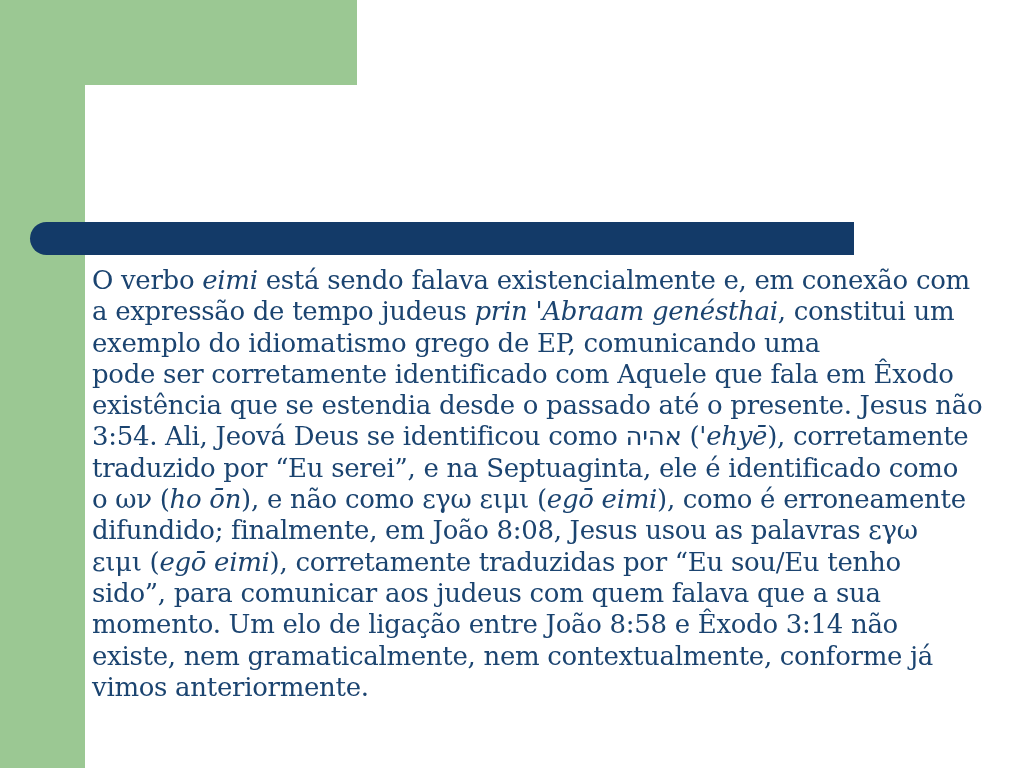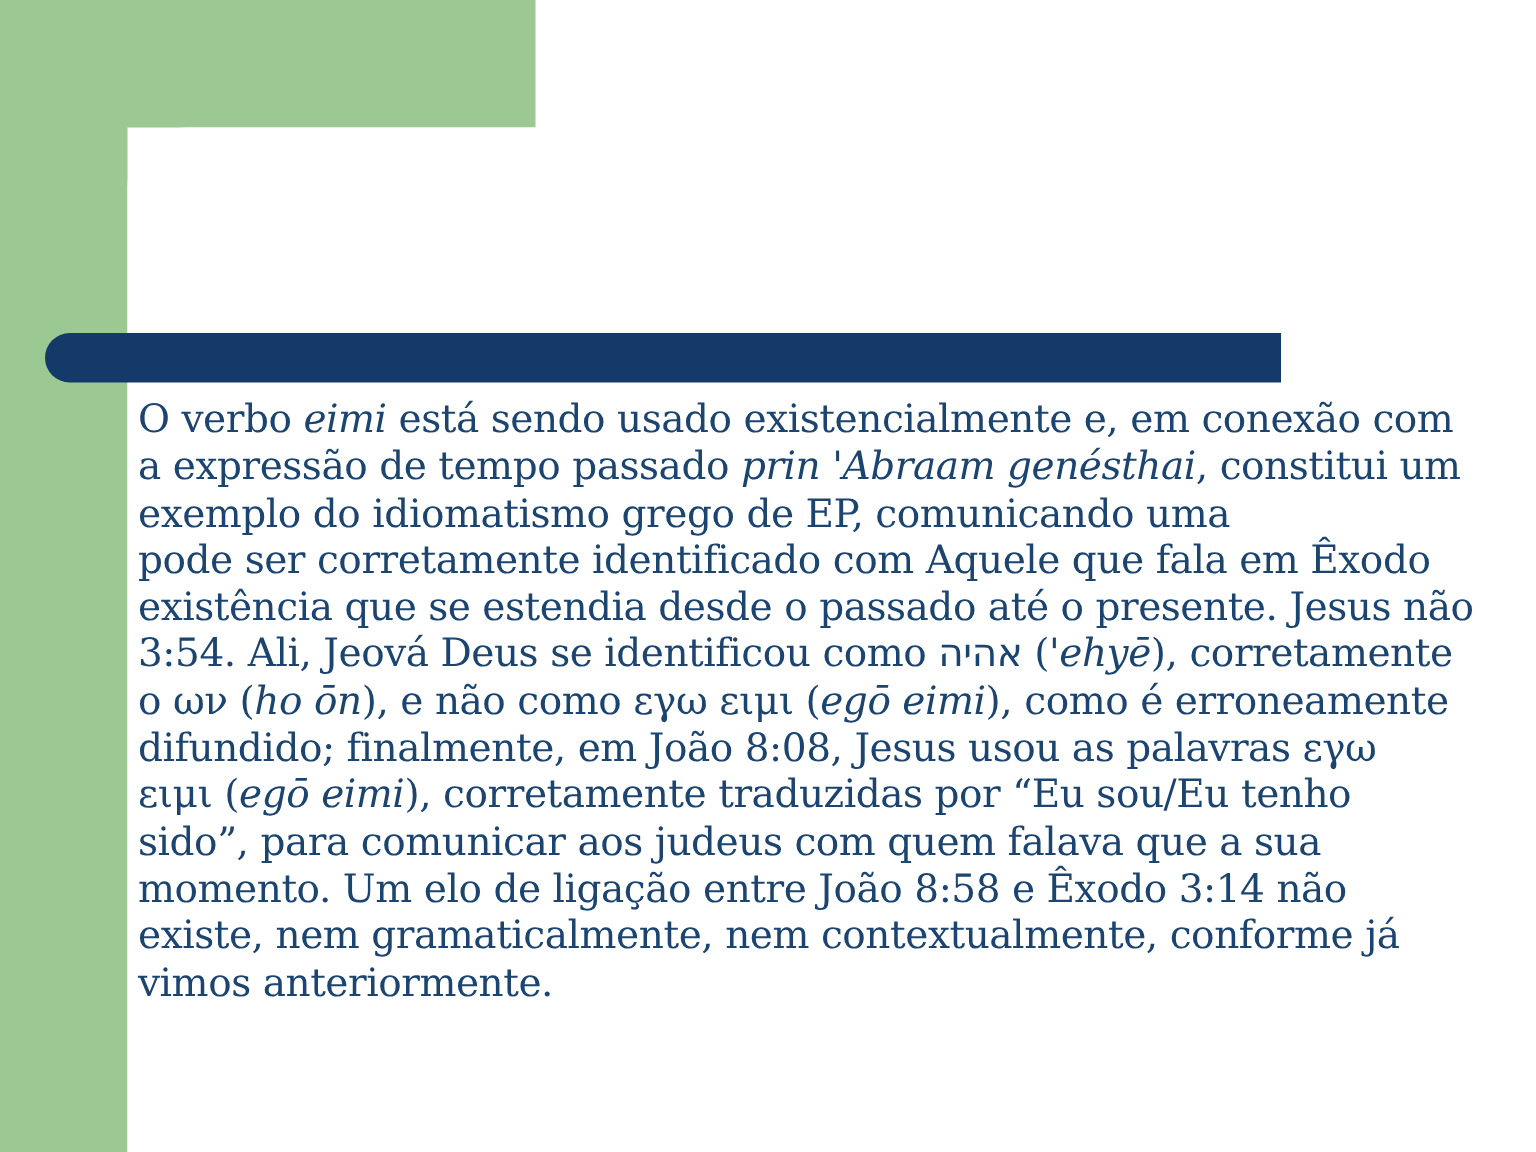--- a/index.html
+++ b/index.html
@@ -73,26 +73,27 @@
 </style>
 </head>
 <body>
 
 <div class="slide">
   <div class="green-top"></div>
   <div class="green-left"></div>
   <div class="card"></div>
   <div class="navy-bar"></div>
   <div class="paragraph">
-      <div class="line"><span class="u">O verbo </span><span class="i u">eimi</span><span class="u"> está sendo usado existencialmente e, em conexão com</span></div>
-      <div class="line"><span class="u">a expressão de tempo passado </span><span class="i u">prin 'Abraam genésthai</span><span class="u">, constitui um</span></div>
+      <div class="line"><span class="u">O verbo </span><span class="i u">eimi</span><span class="u"> está sendo falava existencialmente e, em conexão com</span></div>
+      <div class="line"><span class="u">a expressão de tempo judeus </span><span class="i u">prin 'Abraam genésthai</span><span class="u">, constitui um</span></div>
       <div class="line"><span class="u">exemplo do idiomatismo grego de EP, comunicando uma</span></div>
       <div class="line"><span>pode ser corretamente identificado com Aquele que fala em Êxodo</span></div>
       <div class="line"><span class="u">existência que se estendia desde o passado até o presente.</span><span> Jesus não</span></div>
       <div class="line"><span>3:54. Ali, Jeová Deus se identificou como אהיה (</span><span class="i">'ehyē</span><span>), corretamente</span></div>
+      <div class="line"><span>traduzido por “Eu serei”, e na Septuaginta, ele é identificado como</span></div>
       <div class="line"><span>o ων (</span><span class="i">ho ōn</span><span>), e não como εγω ειμι (</span><span class="i">egō eimi</span><span>), como é erroneamente</span></div>
       <div class="line"><span>difundido; finalmente, em João 8:08, Jesus usou as palavras εγω</span></div>
       <div class="line"><span>ειμι (</span><span class="i">egō eimi</span><span>), corretamente traduzidas por “Eu sou/Eu tenho</span></div>
       <div class="line"><span>sido”, para comunicar aos judeus com quem falava que a sua</span></div>
       <div class="line"><span>momento. Um elo de ligação entre João 8:58 e Êxodo 3:14 não</span></div>
       <div class="line"><span>existe, nem gramaticalmente, nem contextualmente, conforme já</span></div>
       <div class="line"><span>vimos anteriormente.</span></div>
     </div>
 </div>
 

